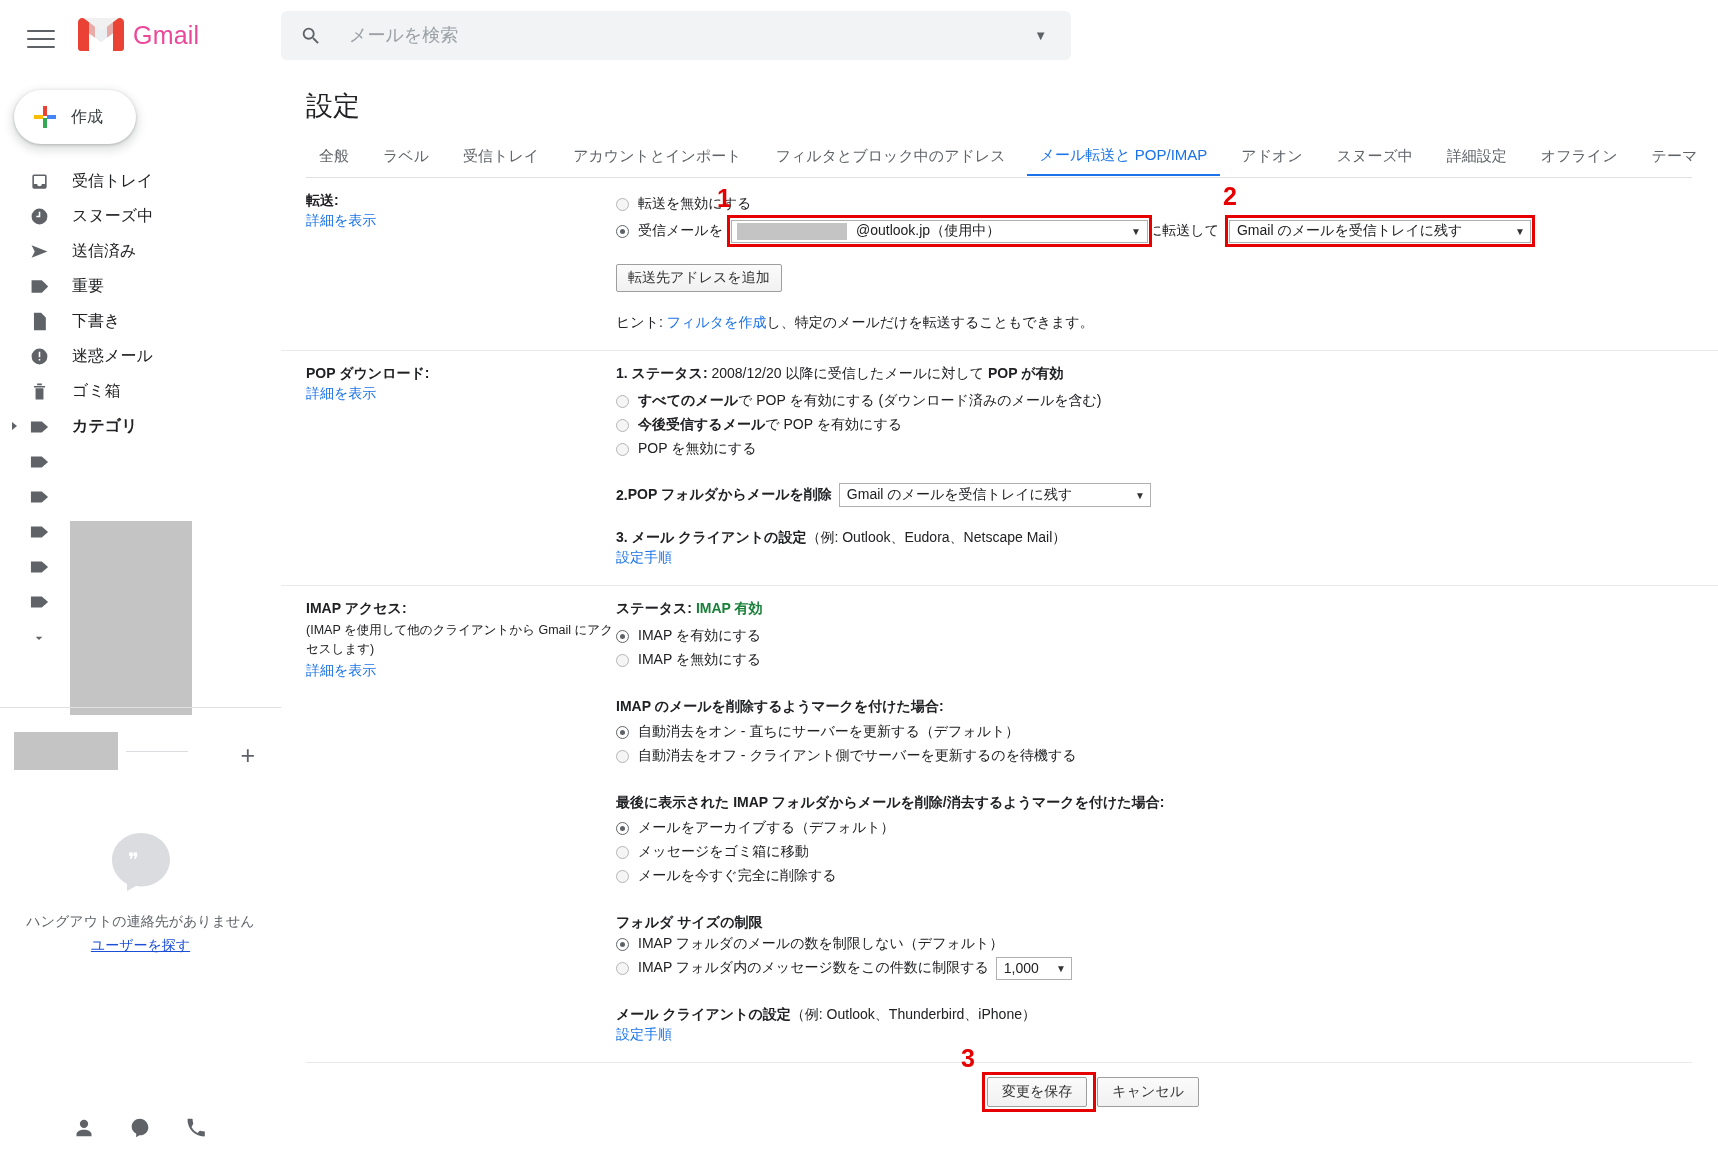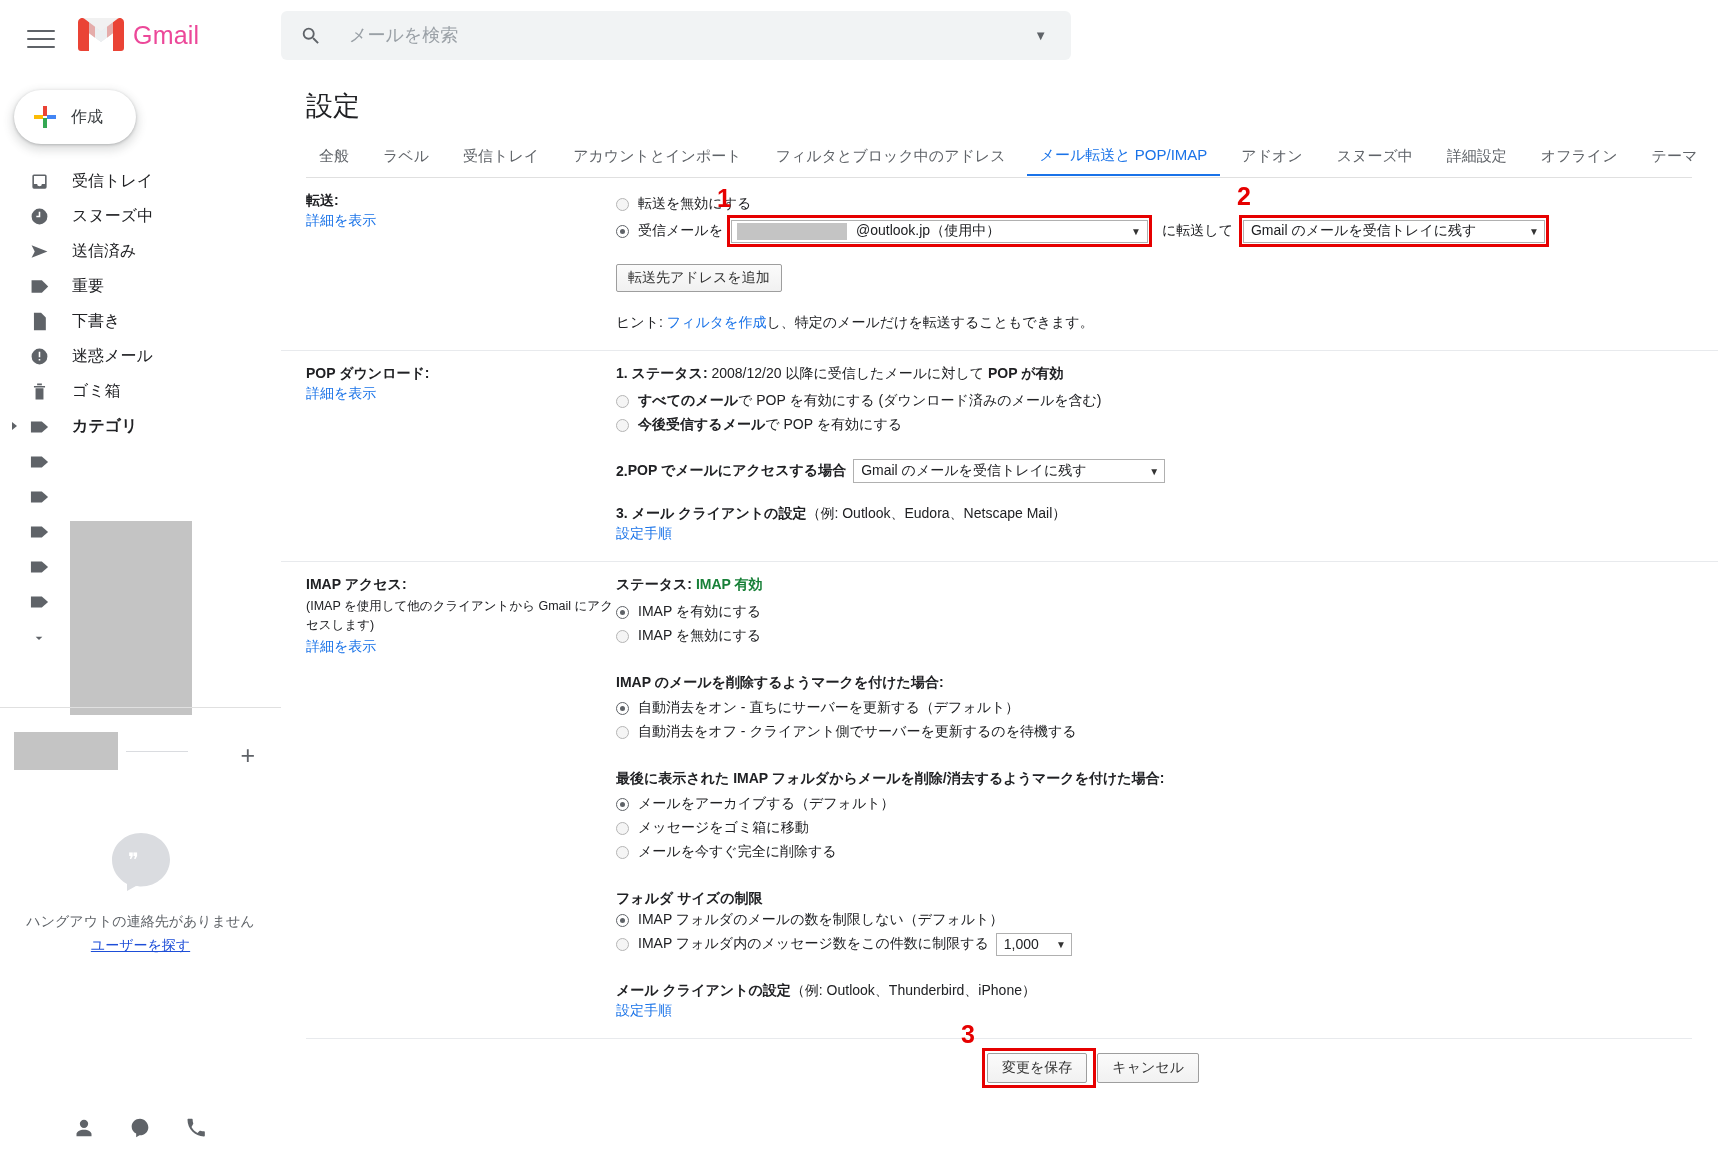--- a/index.html
+++ b/index.html
@@ -381,21 +381,21 @@
           <span style="position:relative; display:inline-flex; align-items:center; margin-left:8px;">
             <span class="fwd-select">
               <span class="fwd-redact"></span>
               <span class="fwd-addr">@outlook.jp（使用中）</span>
               <span class="fwd-arrow">▼</span>
             </span>
             <span class="annot-box" style="left:-4px; top:-5px; width:425px; height:32px;"></span>
             <span class="annot-num" style="left:-14px; top:-36px;">1</span>
           </span>
 
-          <span style="margin-left:14px;">に転送して</span>
+          <span style="">に転送して</span>
 
           <span style="position:relative; display:inline-flex; align-items:center; margin-left:10px;">
             <span class="select" style="width:302px; height:23px;">
               <span>Gmail のメールを受信トレイに残す</span>
               <span class="arr">▼</span>
             </span>
             <span class="annot-box" style="left:-4px; top:-5px; width:310px; height:32px;"></span>
             <span class="annot-num" style="left:-6px; top:-38px;">2</span>
           </span>
         </div>
@@ -423,24 +423,28 @@
         <div class="opt">
           <span class="radio"></span>
           <span class="b">すべてのメール</span>
             <span>で POP を有効にする (ダウンロード済みのメールを含む)</span>
         </div>
         <div class="opt">
           <span class="radio"></span>
           <span class="b">今後受信するメール</span>
             <span>で POP を有効にする</span>
         </div>
+        <div class="opt">
+          <span class="radio"></span>
+          <span>POP を無効にする</span>
+        </div>
 
         <div style="margin-top:22px; display:flex; align-items:center;">
           <span class="b">2. </span>
-            <span class="b">POP でメールにアクセスする場合</span>
+            <span class="b">POP フォルダからメールを削除</span>
           <span class="select" style="margin-left:7px; width:312px;">
             <span>Gmail のメールを受信トレイに残す</span>
             <span class="arr">▼</span>
           </span>
         </div>
 
         <div style="margin-top:22px;">
           <span class="b">3. </span><span class="b">メール クライアントの設定</span><span>（例: Outlook、Eudora、Netscape Mail）</span>
           <div>
               <a class="sec-link">設定手順</a>

